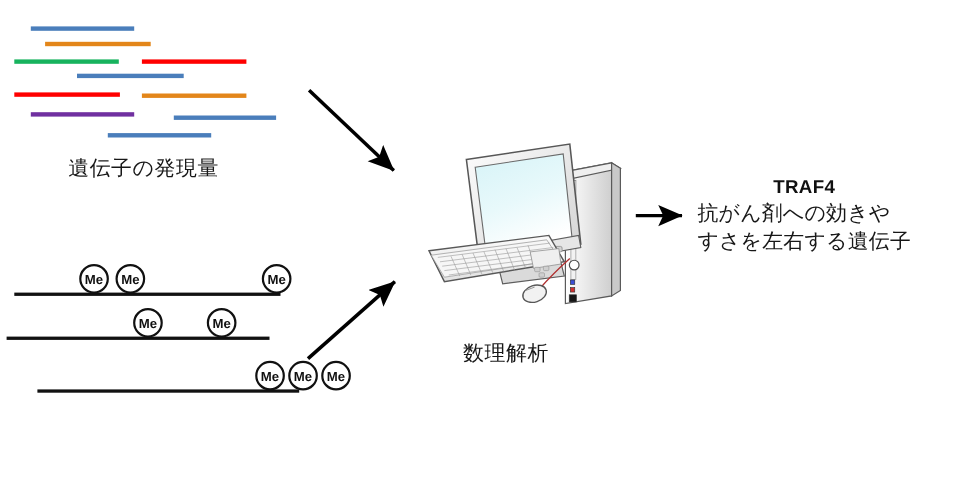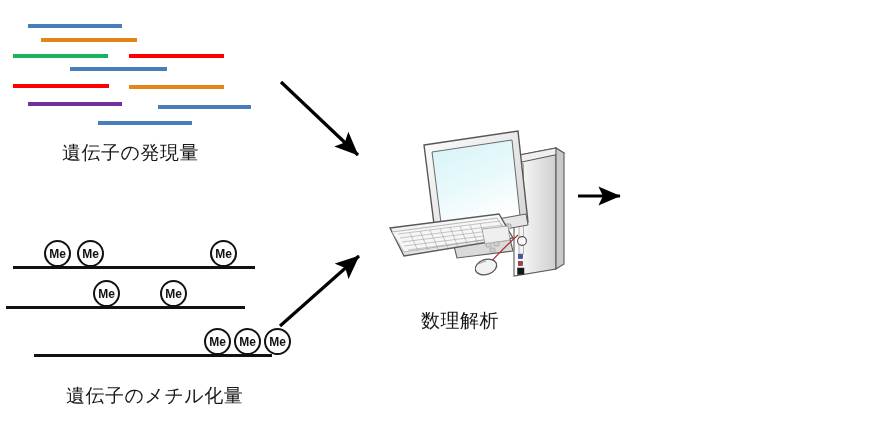--- a/index.html
+++ b/index.html
@@ -52,20 +52,21 @@
     background: #ffffff;
     box-sizing: border-box;
     display: flex;
     align-items: center;
     justify-content: center;
     font-family: "Liberation Sans", sans-serif;
     font-size: 12px;
     font-weight: bold;
     color: #111111;
     line-height: 1;
+    margin-left: 28px;
   }
 
   
   .result-block {
     position: absolute;
     text-align: left;
     white-space: nowrap;
   }
   .result-title {
     font-family: "Liberation Sans", sans-serif;
@@ -114,21 +115,20 @@
       <div class="me-circle" style="left: 77px; top: 240px;">Me</div>
       <div class="me-circle" style="left: 210px; top: 240px;">Me</div>
       <div class="meth-line" style="left: 6px; top: 306px; width: 239px;"></div>
       <div class="me-circle" style="left: 93px; top: 280px;">Me</div>
       <div class="me-circle" style="left: 160px; top: 280px;">Me</div>
       <div class="meth-line" style="left: 34px; top: 354px; width: 238px;"></div>
       <div class="me-circle" style="left: 204px; top: 328px;">Me</div>
       <div class="me-circle" style="left: 234px; top: 328px;">Me</div>
       <div class="me-circle" style="left: 264px; top: 328px;">Me</div>
     </div>
-  <div class="jp-label" style="left:66px; top:383px;">遺伝子のメチル化量</div>
 
   <svg class="abs" style="left:0; top:0;" width="871" height="443">
     <defs>
       <marker id="ah" markerWidth="9" markerHeight="9" refX="7.2" refY="3.2" orient="auto" markerUnits="strokeWidth">
         <path d="M0,0 L7.4,3.2 L0,6.4 L1.5,3.2 Z" fill="#000000"></path>
       </marker>
     </defs>
     <line x1="281" y1="82" x2="358" y2="155" stroke="#000000" stroke-width="3.2" marker-end="url(#ah)"></line>
     <line x1="280" y1="326" x2="359" y2="256" stroke="#000000" stroke-width="3.2" marker-end="url(#ah)"></line>
     <line x1="578" y1="196" x2="620" y2="196" stroke="#000000" stroke-width="3" marker-end="url(#ah)"></line>
@@ -211,14 +211,19 @@
       <g>
         <path d="M160,131 C150,140 140,150 133,158" fill="none" stroke="#b03030" stroke-width="1.2"></path>
         <ellipse cx="128" cy="163" rx="11" ry="7.5" transform="rotate(-18 128 163)" fill="#f2f2f2" stroke="#575757" stroke-width="1.2"></ellipse>
         <path d="M120,160 L128,157" stroke="#8a8a8a" stroke-width="0.8" fill="none"></path>
       </g>
     </svg>
   </div>
 
   <div class="jp-label" style="left:421px; top:308px;">数理解析</div>
 
+  <div class="result-block" style="left:634px; top:160px;">
+    <p class="result-title">TRAF4</p>
+    <p class="result-line">抗がん剤への効きや</p>
+    <p class="result-line">すさを左右する遺伝子</p>
+  </div>
 
 </div>
 
 </body></html>

